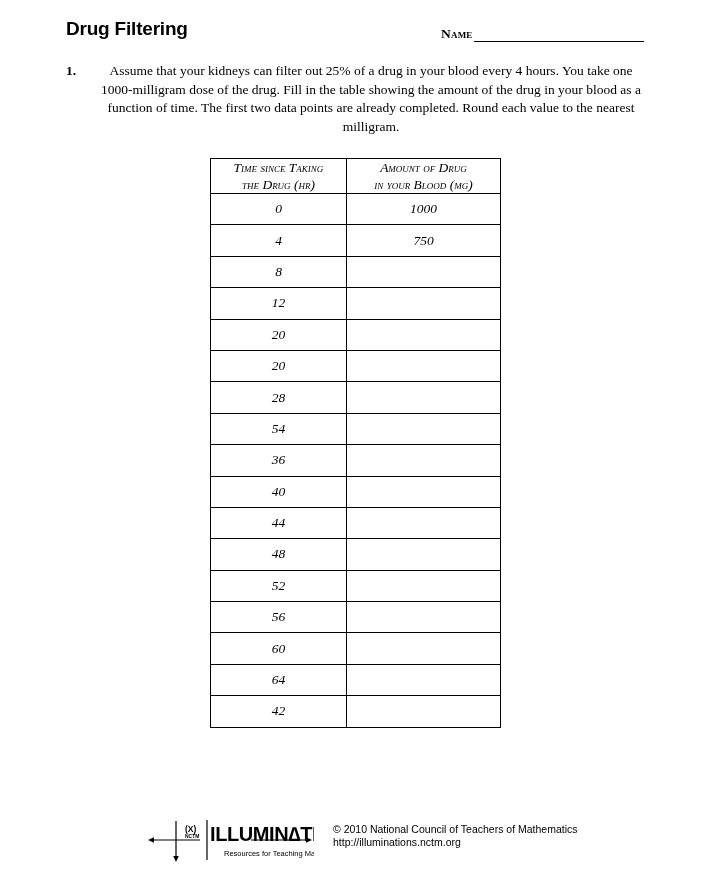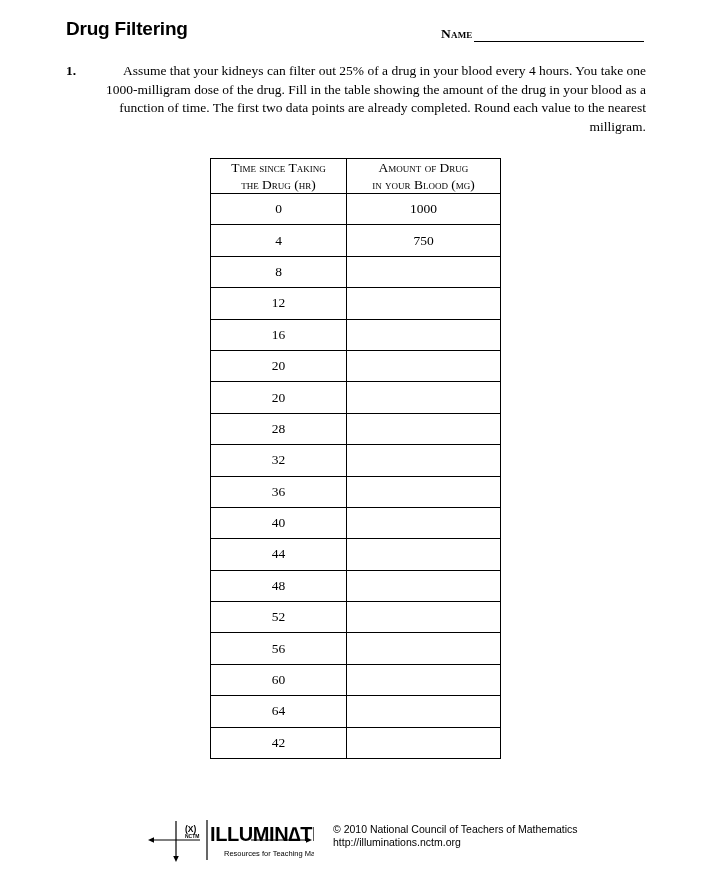--- a/index.html
+++ b/index.html
@@ -77,30 +77,31 @@
     font-size: 13.5px;
     font-weight: bold;
     width: 30px;
     flex: 0 0 30px;
     line-height: 18.5px;
   }
   .problem-text {
     font-family: "Liberation Serif", serif;
     font-size: 13.5px;
     line-height: 18.5px;
-    text-align: right;
+    text-align: center;
     width: 550px;
   }
 
   
   .table-wrap {
     position: absolute;
     left: 210px;
     top: 158px;
     width: 290px;
+    font-style: italic;
   }
   table.drug-table {
     border-collapse: collapse;
     width: 290px;
     table-layout: fixed;
     border: 1.6px solid #000;
   }
   table.drug-table td,
   table.drug-table th {
     border: 1px solid #000;
@@ -205,37 +206,33 @@
           </tr>
           <tr>
             <td class="cell">8</td>
             <td class="cell"></td>
           </tr>
           <tr>
             <td class="cell">12</td>
             <td class="cell"></td>
           </tr>
           <tr>
-            <td class="cell">16</td>
-            <td class="cell"></td>
-          </tr>
-          <tr>
             <td class="cell">20</td>
             <td class="cell"></td>
           </tr>
           <tr>
             <td class="cell">20</td>
             <td class="cell"></td>
           </tr>
           <tr>
             <td class="cell">28</td>
             <td class="cell"></td>
           </tr>
           <tr>
-            <td class="cell">32</td>
+            <td class="cell">54</td>
             <td class="cell"></td>
           </tr>
           <tr>
             <td class="cell">36</td>
             <td class="cell"></td>
           </tr>
           <tr>
             <td class="cell">40</td>
             <td class="cell"></td>
           </tr>

